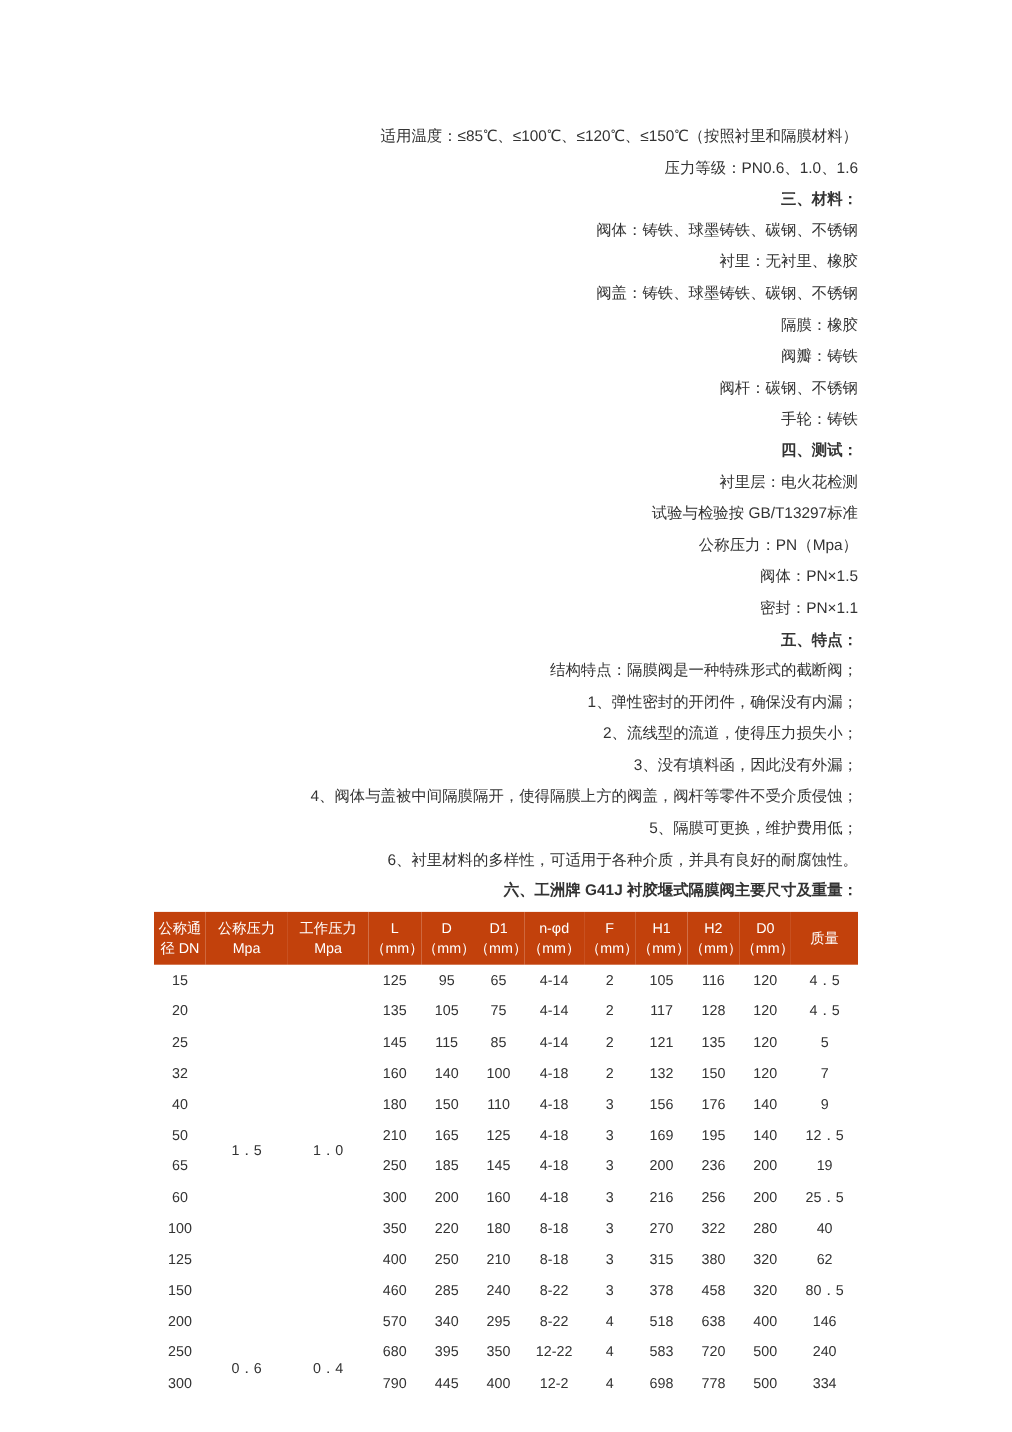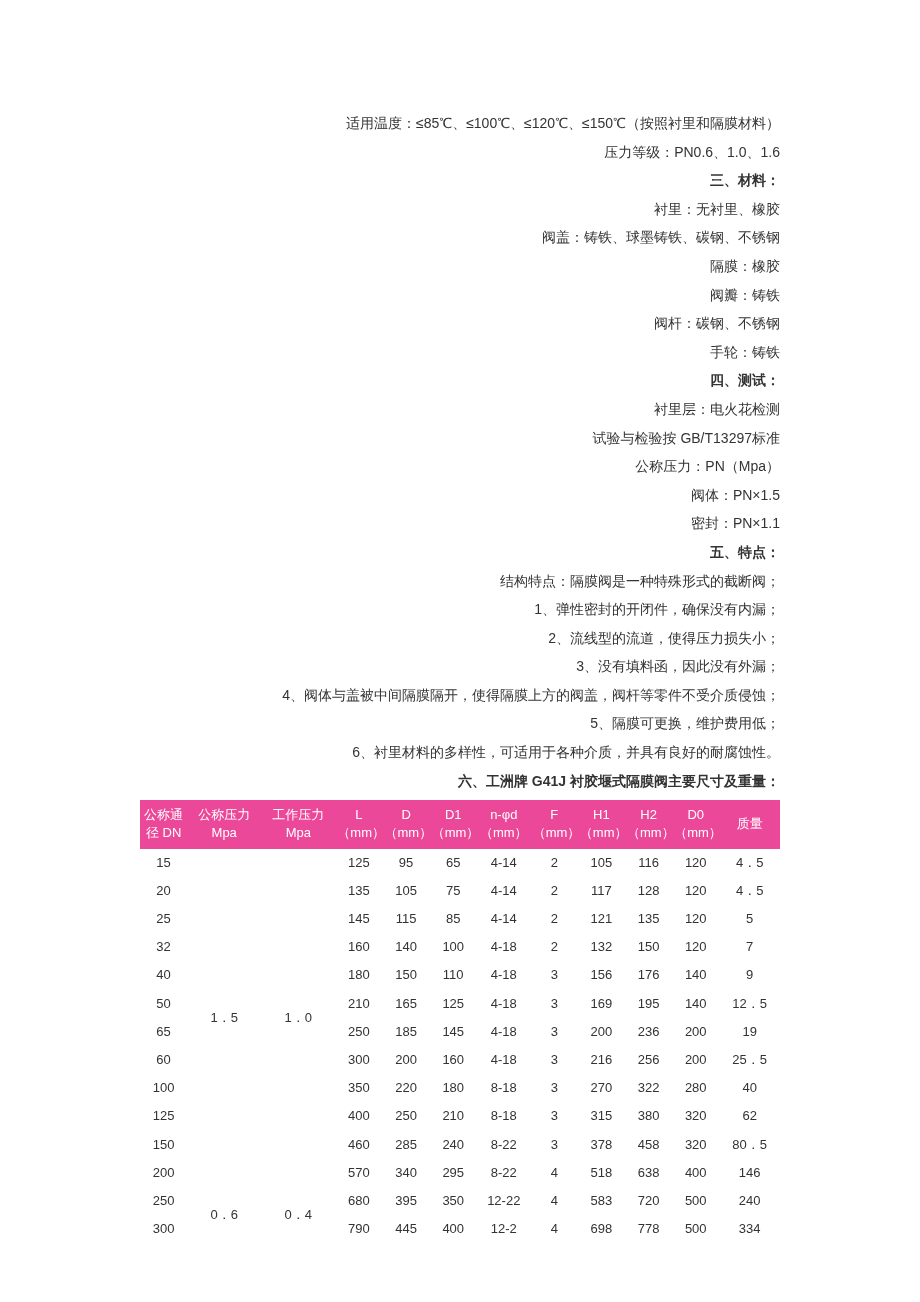--- a/index.html
+++ b/index.html
@@ -1,39 +1,40 @@
 <!DOCTYPE html>
 <html><head>
   <meta charset="utf-8">
   <style>
     * { margin: 0; padding: 0; box-sizing: border-box; }
     body { font-family: "Microsoft YaHei", Arial, sans-serif; font-size: 14px; color: #333; background: #fff; width: 920px; padding: 110px 140px 60px 140px; line-height: 1.9; }
     .line { margin-bottom: 2px; text-align: right; }
     .bold { font-weight: bold; }
     table { border-collapse: collapse; width: 100%; margin-top: 6px; table-layout: fixed; }
-    thead tr { background: #ec4899; color: #fff; }
+    thead tr { background: #c2410c; color: #fff; }
     th { padding: 6px 2px; font-weight: normal; text-align: center; font-size: 13px; line-height: 1.4; vertical-align: middle; }
     td { padding: 5px 2px; text-align: center; font-size: 13px; line-height: 1.4; vertical-align: middle; }
     .col-dn { width: 7%; }
     .col-p1 { width: 11%; }
     .col-p2 { width: 11%; }
     .col-sm { width: 7%; }
     .col-md { width: 8%; }
     .col-wt { width: 9%; }
   </style>
 </head>
 <body>
 
 <div>
   <div class="line">适用温度：≤85℃、≤100℃、≤120℃、≤150℃（按照衬里和隔膜材料）</div>
   <div class="line">压力等级：PN0.6、1.0、1.6</div>
 </div>
 
 <div class="line bold">三、材料：</div>
 <div>
+  <div class="line">阀体：铸铁、球墨铸铁、碳钢、不锈钢</div>
   <div class="line">衬里：无衬里、橡胶</div>
   <div class="line">阀盖：铸铁、球墨铸铁、碳钢、不锈钢</div>
   <div class="line">隔膜：橡胶</div>
   <div class="line">阀瓣：铸铁</div>
   <div class="line">阀杆：碳钢、不锈钢</div>
   <div class="line">手轮：铸铁</div>
 </div>
 
 <div class="line bold">四、测试：</div>
 <div>

